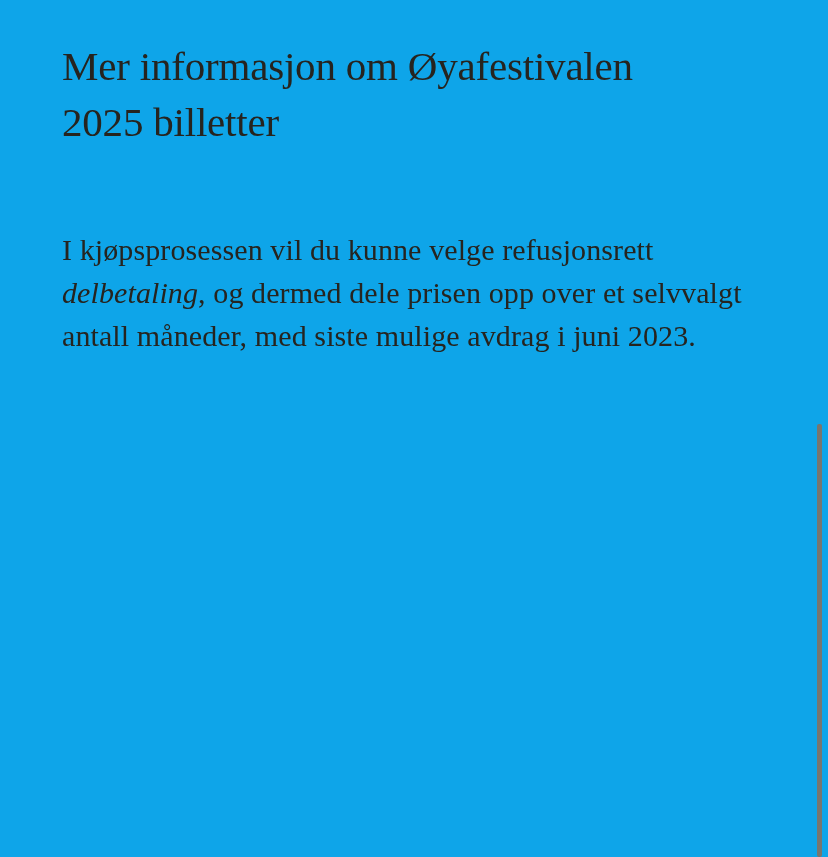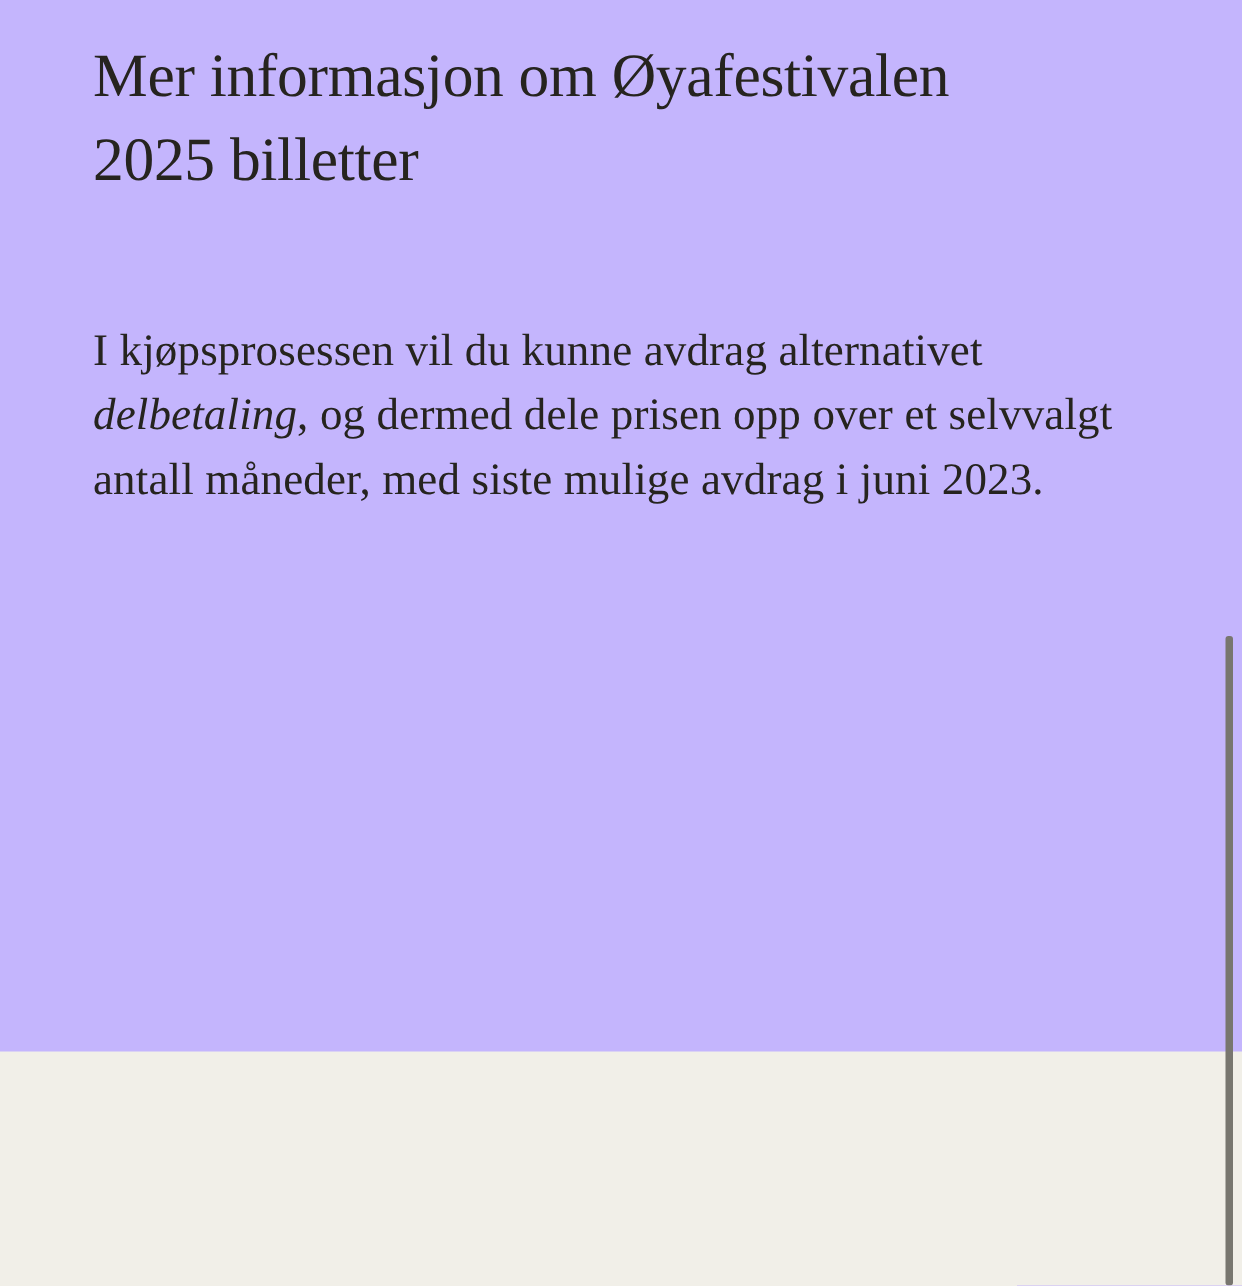--- a/index.html
+++ b/index.html
@@ -14,24 +14,24 @@
     color: #26241f;
     overflow: hidden;
     position: relative;
   }
 
   .page {
     position: absolute;
     top: 0;
     left: 0;
     width: 828px;
-    height: 701px;
-    background: #c4b5fd;
+    height: 857px;
+    background: #0ea5e9;
     box-sizing: border-box;
-    padding: 0 62px;
+    padding: 16px 62px;
   }
 
   .article-heading {
     margin: 0;
     padding-top: 22px;
     font-size: 41px;
     line-height: 56px;
     font-weight: 400;
     letter-spacing: -0.2px;
     color: #26241f;
@@ -88,20 +88,20 @@
   }
 </style>
 </head>
 <body>
 
 <div class="page">
 
   <h1 class="article-heading">Mer informasjon om Øyafestivalen 2025 billetter</h1>
 
   <div class="body-copy">
-    <p class="paragraph"><span>I kjøpsprosessen vil du kunne avdrag alternativet </span><em class="em-term">delbetaling</em><span>, og dermed dele prisen opp over et selvvalgt antall måneder, med siste mulige avdrag i juni 2023.</span></p>
+    <p class="paragraph"><span>I kjøpsprosessen vil du kunne velge refusjonsrett </span><em class="em-term">delbetaling</em><span>, og dermed dele prisen opp over et selvvalgt antall måneder, med siste mulige avdrag i juni 2023.</span></p>
   </div>
 
 </div>
 
 <div class="scrollbar-track">
   <div class="scrollbar-thumb"></div>
 </div>
 
 </body></html>

